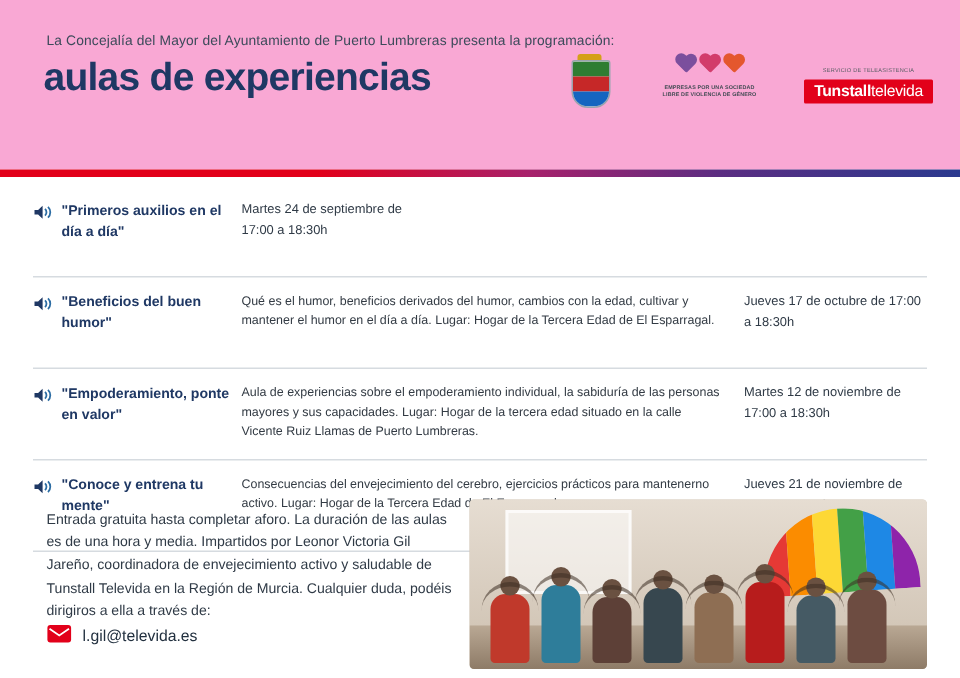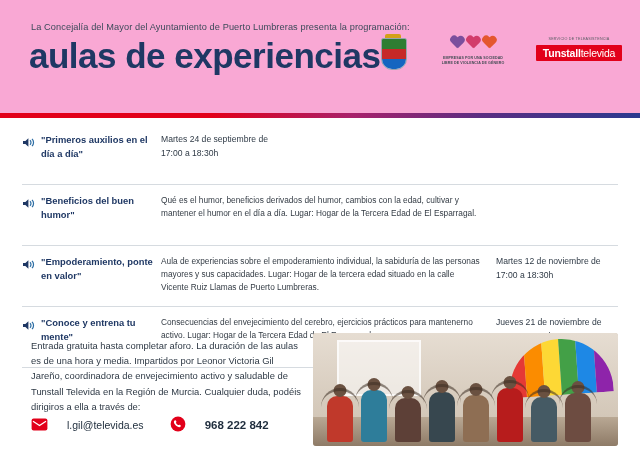--- a/index.html
+++ b/index.html
@@ -31,39 +31,39 @@
   .kicker {
     position: absolute;
     left: 31px; top: 22px;
     font-size: 9.2px;
     color: #3c4a5a;
     letter-spacing: 0.1px;
   }
   .title {
     position: absolute;
     left: 29px; top: 38px;
-    font-size: 35px;
+    font-size: 26px;
     font-weight: bold;
     color: #1f3864;
     letter-spacing: -0.5px;
     line-height: 1;
   }
   .subtitle {
     position: absolute;
     left: 31px; top: 86px;
     font-size: 15.5px;
     color: #2f4f72;
     letter-spacing: 0.1px;
   }
   
   .logos {
     position: absolute;
     right: 18px; top: 36px;
     display: flex;
-    align-items: flex-start;
+    align-items: flex-end;
     gap: 27px;
   }
   .logo-shield {
     width: 34px; height: 40px;
     position: relative;
   }
   .logo-shield .sh {
     position: absolute;
     left: 5px; top: 2px;
     width: 24px; height: 30px;
@@ -226,21 +226,21 @@
   .contacts {
     position: absolute;
     left: 31px; top: 86px;
     display: flex;
     align-items: center;
     gap: 26px;
   }
   .contact {
     display: flex;
     align-items: center;
-    gap: 19px;
+    gap: 7px;
     font-size: 10.5px;
     color: #22303f;
   }
   .contact.phone { font-weight: bold; font-size: 11.5px; color: #1f2d3d; }
   .photo {
     position: absolute;
     left: 313px; top: 3px;
     width: 305px; height: 113px;
     border-radius: 3px;
     overflow: hidden;
@@ -351,20 +351,21 @@
         <span class="bullet-icon">
           <svg width="13" height="11" viewBox="0 0 13 11">
             <path d="M1 4 h2.4 L6.4 1.2 v8.6 L3.4 7 H1 Z" fill="#1f3864"></path>
             <path d="M8 3.2 a3.2 3.2 0 0 1 0 4.6" stroke="#2b6ca3" stroke-width="1.2" fill="none"></path>
             <path d="M10 1.9 a5 5 0 0 1 0 7.2" stroke="#2b6ca3" stroke-width="1.2" fill="none"></path>
           </svg>
         </span>
         <span class="ttl">"Beneficios del buen humor"</span>
       </div>
       <div class="col-desc">Qué es el humor, beneficios derivados del humor, cambios con la edad, cultivar y mantener el humor en el día a día. Lugar: Hogar de la Tercera Edad de El Esparragal.</div>
+      <div class="col-date">Jueves 17 de octubre de 17:00 a 18:30h</div>
     </div>
 
     <div class="row">
       <div class="col-title">
         <span class="bullet-icon">
           <svg width="13" height="11" viewBox="0 0 13 11">
             <path d="M1 4 h2.4 L6.4 1.2 v8.6 L3.4 7 H1 Z" fill="#1f3864"></path>
             <path d="M8 3.2 a3.2 3.2 0 0 1 0 4.6" stroke="#2b6ca3" stroke-width="1.2" fill="none"></path>
             <path d="M10 1.9 a5 5 0 0 1 0 7.2" stroke="#2b6ca3" stroke-width="1.2" fill="none"></path>
           </svg>
@@ -397,29 +398,20 @@
 
     <div class="contacts">
       <div class="contact">
         <span>
           <svg width="17" height="13" viewBox="0 0 17 13">
             <rect x="0.6" y="0.6" width="15.8" height="11.8" rx="2" fill="#e2001a"></rect>
             <path d="M2 3.2 L8.5 7.6 L15 3.2" stroke="#ffffff" stroke-width="1.2" fill="none"></path>
           </svg>
         </span>
         <span>l.gil@televida.es</span>
-      </div>
-      <div class="contact phone">
-        <span>
-          <svg width="16" height="16" viewBox="0 0 16 16">
-            <circle cx="8" cy="8" r="7.4" fill="#e2001a"></circle>
-            <path d="M4.7 4.4 c0.7 -0.4 1.3 0.2 1.6 0.9 c0.3 0.7 -0.4 1 -0.2 1.6 c0.3 0.9 1.2 1.8 2.1 2.1 c0.6 0.2 0.9 -0.5 1.6 -0.2 c0.7 0.3 1.3 0.9 0.9 1.6 c-0.5 0.9 -1.9 1 -3.4 0.1 C5.5 9.6 4.1 7.6 3.9 6.2 c-0.1 -0.8 0.2 -1.5 0.8 -1.8 Z" fill="#ffffff"></path>
-          </svg>
-        </span>
-        <span>968 222 842</span>
       </div>
     </div>
 
     <div class="photo">
       <div class="wall"></div>
       <div class="floor"></div>
       <div class="window"></div>
       <div class="umbrella">
         <span style="background:#e53935"></span>
         <span style="background:#fb8c00"></span>

